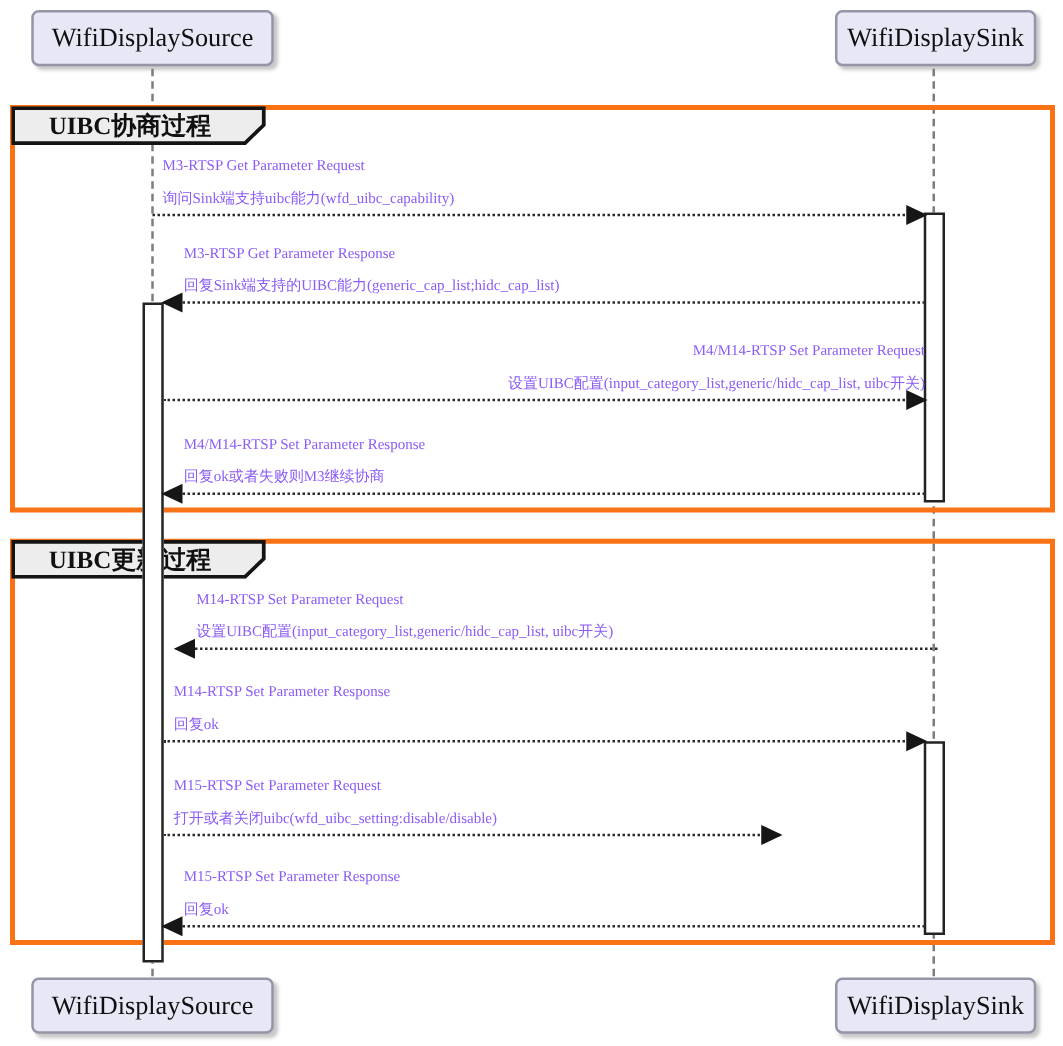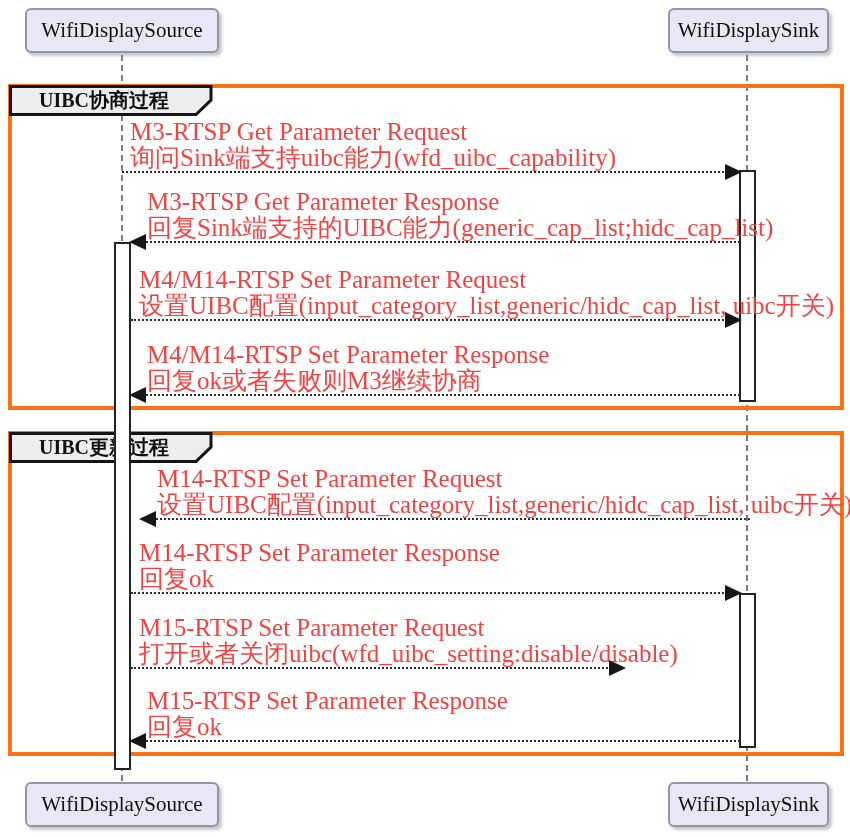--- a/index.html
+++ b/index.html
@@ -50,36 +50,36 @@
     position:absolute; width:13px; box-sizing:content-box;
     background:#ffffff; border:2px solid #232323; z-index:2;
   }
   #act-source { left:114px; top:242px; height:524px; }
   #act-sink1  { left:739px; top:170px; height:228px; }
   #act-sink2  { left:739px; top:593px; height:151px; }
 
   
   .msg { position:absolute; z-index:2; }
   .msg .l1, .msg .l2 {
-    font-size:25px; line-height:26px; color:#ef4444; white-space:nowrap;
+    font-size:12px; line-height:26px; color:#8b5cf6; white-space:nowrap;
   }
   .msg.right .l1, .msg.right .l2 { padding-left:8px; }
   .msg.left  .l1, .msg.left  .l2 { padding-left:16px; }
   .msg .arrow-line { position:relative; height:0; border-top:2px dotted #2b2b2b; margin-top:0px; }
   .msg.right .arrow-line::after {
     content:""; position:absolute; right:-2px; top:-9px; width:0; height:0;
     border-left:17px solid #161616; border-top:8px solid transparent; border-bottom:8px solid transparent;
   }
   .msg.left .arrow-line::before {
     content:""; position:absolute; left:-2px; top:-9px; width:0; height:0;
     border-right:17px solid #161616; border-top:8px solid transparent; border-bottom:8px solid transparent;
   }
   #m1 { top:119px; left:122px; width:618px; }
   #m2 { top:189px; left:131px; width:609px; }
-  #m3 { top:267px; left:131px; width:609px; }
+  #m3 { top:267px; left:131px; width:609px;text-align:right; }
   #m4 { top:342px; left:131px; width:609px; }
   #m5 { top:466px; left:141px; width:609px; }
   #m6 { top:540px; left:131px; width:609px; }
   #m7 { top:615px; left:131px; width:493px; }
   #m8 { top:688px; left:131px; width:609px; }
 </style>
 </head>
 <body>
 
 <div id="canvas">

